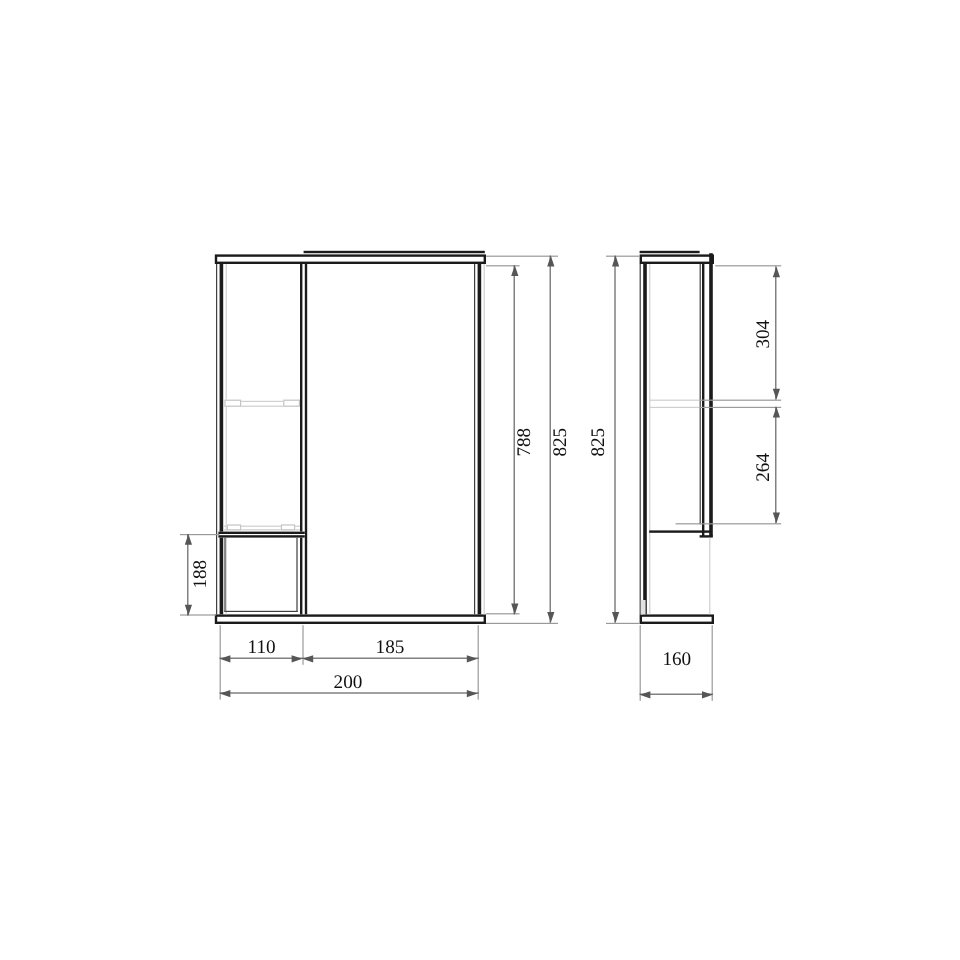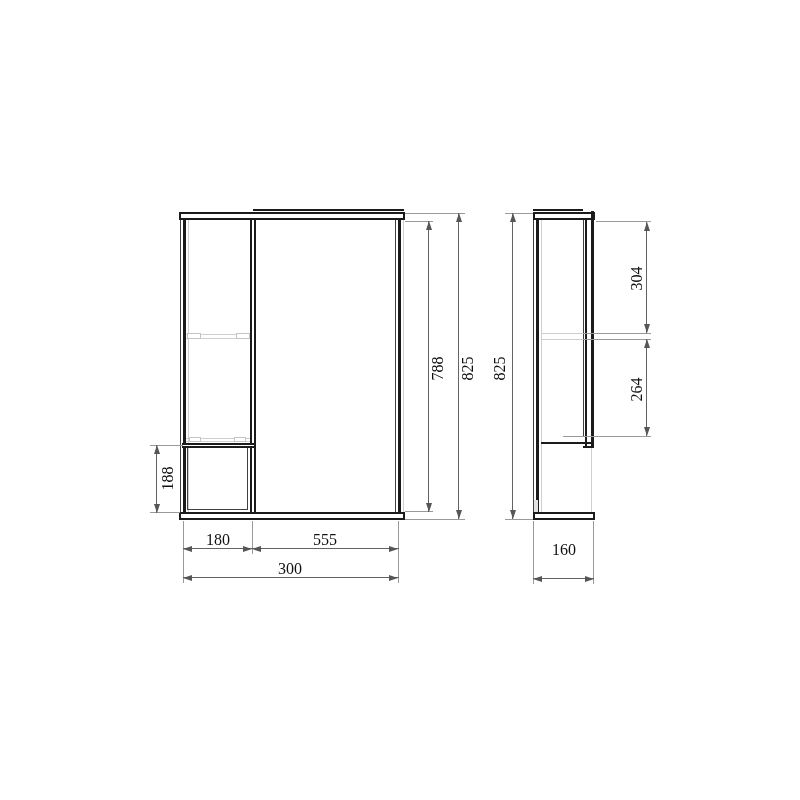--- a/index.html
+++ b/index.html
@@ -65,26 +65,26 @@
     <div class="lbl vert" style="left:145px;top:470px">188</div>
 
     <div class="ext" style="left:183px;top:521px;width:1px;height:62px"></div>
     <div class="ext" style="left:252px;top:521px;width:1px;height:33px"></div>
     <div class="ext" style="left:398px;top:521px;width:1px;height:62px"></div>
     <div class="dim" style="left:183px;top:548px;width:216px;height:1px"></div>
     <div class="ar ar-l" style="left:183px;top:546px"></div>
     <div class="ar ar-r" style="left:243px;top:546px"></div>
     <div class="ar ar-l" style="left:252px;top:546px"></div>
     <div class="ar ar-r" style="left:389px;top:546px"></div>
-    <div class="lbl" style="left:196px;top:531px">180</div>
-    <div class="lbl" style="left:303px;top:531px">555</div>
+    <div class="lbl" style="left:196px;top:531px">110</div>
+    <div class="lbl" style="left:303px;top:531px">185</div>
     <div class="dim" style="left:183px;top:577px;width:216px;height:1px"></div>
     <div class="ar ar-l" style="left:183px;top:575px"></div>
     <div class="ar ar-r" style="left:389px;top:575px"></div>
-    <div class="lbl" style="left:268px;top:560px">300</div>
+    <div class="lbl" style="left:268px;top:560px">200</div>
 
     <div class="ext" style="left:405px;top:221px;width:28px;height:1px"></div>
     <div class="ext" style="left:405px;top:511px;width:28px;height:1px"></div>
     <div class="dim" style="left:428px;top:221px;width:1px;height:291px"></div>
     <div class="ar ar-u" style="left:426px;top:221px"></div>
     <div class="ar ar-d" style="left:426px;top:503px"></div>
     <div class="lbl vert" style="left:415px;top:360px">788</div>
     <div class="ext" style="left:405px;top:213px;width:60px;height:1px"></div>
     <div class="ext" style="left:405px;top:519px;width:60px;height:1px"></div>
     <div class="dim" style="left:458px;top:213px;width:1px;height:306px"></div>

